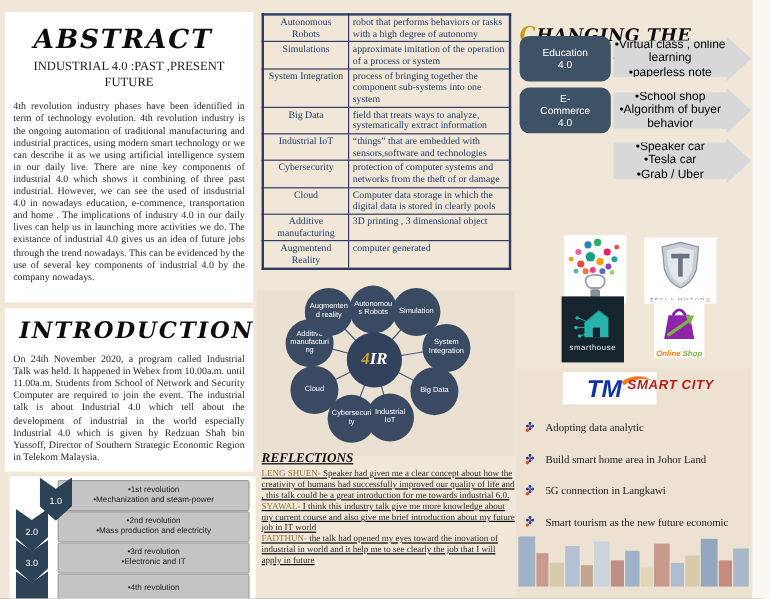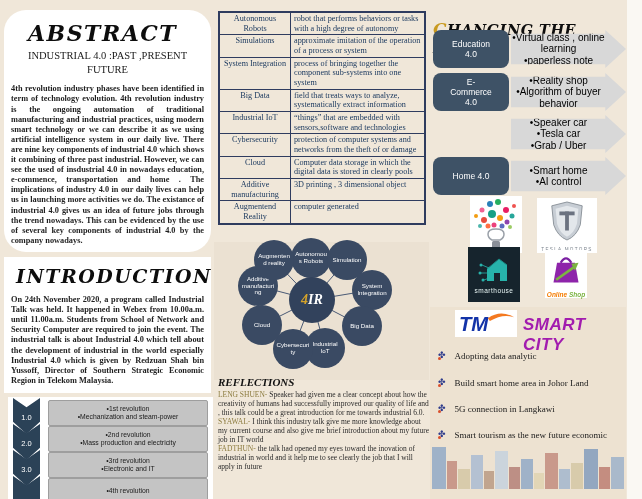--- a/index.html
+++ b/index.html
@@ -2,38 +2,38 @@
 <html><head>
 <meta charset="utf-8">
 <style>
   html,body{margin:0;padding:0;background:#888;}
   .poster{position:relative;width:642px;height:499px;background:#F0E7D9;overflow:hidden;
           font-family:"Liberation Sans",sans-serif;}
   .white-strip{position:absolute;right:0;top:0;width:15px;height:100%;background:#FAF8F3;}
 
   
   .panel{position:absolute;background:#FFFFFF;box-sizing:border-box;}
-  #abstract-panel{left:4px;top:10px;width:207px;height:242px;border-radius:22px;}
+  #abstract-panel{left:4px;top:10px;width:207px;height:242px;}
   .big-title{font-family:"DejaVu Serif",serif;font-weight:bold;font-style:italic;
              letter-spacing:1.5px;color:#0d0d0d;}
   #abstract-panel .big-title{font-size:22px;margin:10px 0 3px 24px;}
   .subtitle{font-family:"Liberation Serif",serif;font-size:10.5px;text-align:center;
             line-height:1.3;color:#1a1a1a;margin:0 18px;}
   .body-text{font-family:"Liberation Serif",serif;font-size:8.3px;text-align:justify;
-             line-height:1.22;color:#1f1f1f;margin:8px 7px 0 7px;font-weight:bold;}
+             line-height:1.22;color:#1f1f1f;margin:8px 7px 0 7px;}
   #intro-panel{left:4px;top:257px;width:207px;height:136px;}
   #intro-panel .big-title{font-size:19px;margin:8px 0 2px 12px;}
 
   #revolutions{position:absolute;left:8px;top:397px;width:205px;height:102px;background:#fff;overflow:hidden;}
   .rev-row{position:absolute;left:0;width:100%;height:24px;}
   .chevron{position:absolute;left:5px;width:27px;height:36px;background:#2B4257;
            clip-path:polygon(0 0,50% 26%,100% 0,100% 66%,50% 100%,0 66%);
            color:#fff;font-size:7.5px;display:flex;align-items:center;justify-content:center;
            padding-top:3px;box-sizing:border-box;}
-  .rev-row:nth-child(1) .chevron{z-index:5;}.rev-row:nth-child(2) .chevron{z-index:4;}
+  .rev-row:nth-child(1) .chevron{z-index:5;margin-left:20px;}.rev-row:nth-child(2) .chevron{z-index:4;}
   .rev-row:nth-child(3) .chevron{z-index:3;}.rev-row:nth-child(4) .chevron{z-index:2;}
   .rev-box{position:absolute;left:40px;right:5px;top:0;height:24px;background:#C4C4C4;
            border:1px solid #9E9E9E;border-radius:2px;display:flex;flex-direction:column;
            align-items:center;justify-content:center;font-size:6.8px;color:#1a1a1a;
            line-height:1.2;text-align:center;}
 
   
   #components-table{position:absolute;left:218px;top:11px;width:208px;border-collapse:collapse;
                     font-family:"Liberation Serif",serif;font-size:8.2px;color:#17365D;
                     border:2px solid #2F3C5F;}
@@ -45,21 +45,21 @@
   #diagram svg{position:absolute;left:0;top:0;}
   .node{position:absolute;width:40px;height:40px;border-radius:50%;background:#3A4A63;color:#fff;
         display:flex;align-items:center;justify-content:center;text-align:center;
         font-size:6.2px;line-height:1.1;padding:3px;box-sizing:border-box;word-break:break-word;}
   .node-center{position:absolute;width:46px;height:46px;border-radius:50%;background:#32425C;
         display:flex;align-items:center;justify-content:center;
         font-family:"Liberation Serif",serif;font-style:italic;font-weight:bold;
         font-size:14px;color:#fff;}
   .node-center .gold{color:#D4A22A;}
 
-  #reflections{position:absolute;left:218px;top:376px;width:212px;}
+  #reflections{position:absolute;left:218px;top:376px;width:212px;text-decoration:underline;}
   #reflections h3{font-family:"Liberation Serif",serif;font-style:italic;font-weight:bold;
                   font-size:11px;margin:0 0 2px 0;color:#111;}
   .reflection{font-family:"Liberation Serif",serif;font-size:7.5px;line-height:1.2;
               color:#2b2b2b;margin:0;}
   .reflection .name{color:#8C7B3E;}
 
   
   #future-title{position:absolute;left:433px;top:7px;font-family:"DejaVu Serif",serif;
                 font-weight:bold;font-style:italic;font-size:14.5px;letter-spacing:0.5px;color:#0d0d0d;}
   #future-title .gold{color:#C99A1F;font-size:17px;}
@@ -79,23 +79,23 @@
   #tesla-logo .label{font-size:4.6px;letter-spacing:1.3px;color:#7D858F;margin-top:1px;}
   #smarthouse-logo{left:468px;top:247px;width:52px;height:55px;background:#16242D;
                    display:flex;flex-direction:column;align-items:center;justify-content:center;}
   #smarthouse-logo .label{color:#E8F6F5;font-size:6.5px;letter-spacing:0.5px;margin-top:2px;}
   #onlineshop-logo{left:545px;top:250px;width:42px;height:48px;text-align:center;padding-top:2px;box-sizing:border-box;}
   .shop-label{font-size:6.5px;font-style:italic;font-weight:bold;margin-top:1px;}
   .shop-label .w1{color:#F57C00;}
   .shop-label .w2{color:#7CB342;}
 
   #smart-city{position:absolute;left:430px;top:307px;width:196px;height:192px;background:#EDE2D1;}
-  #tm-box{position:absolute;left:25px;top:3px;width:62px;height:27px;background:#fff;}
-  #smart-city-title{position:absolute;left:93px;top:8px;color:#a21caf;font-weight:bold;
-                    font-style:italic;font-size:17px;letter-spacing:0.5px;}
+  #tm-box{position:absolute;left:39px;top:3px;width:62px;height:27px;background:#fff;padding-left:16px;}
+  #smart-city-title{position:absolute;left:93px;top:8px;color:#b91c1c;font-weight:bold;
+                    font-style:italic;font-size:11px;letter-spacing:0.5px;}
   .sc-bullet{position:absolute;left:8px;display:flex;gap:9px;align-items:flex-start;
              font-family:"Liberation Serif",serif;font-size:9px;color:#1a1a1a;width:180px;}
   .club{color:#2E3B8C;font-size:9px;position:relative;top:-1px;flex:0 0 auto;}
   .club::after{content:"";position:absolute;left:0;bottom:0;width:3px;height:3px;
                background:#D94F2B;border-radius:50%;}
   #skyline{position:absolute;left:0;top:136px;}
 </style>
 </head>
 <body>
 
@@ -235,38 +235,30 @@
     <div class="arrow-label">Education 4.0</div>
     <div class="arrow-body">
       <div>•Virtual class , online learning</div>
       <div>•paperless note</div>
       <div></div>
     </div>
   </div>
   <div class="arrow-row" style="top:73px">
     <div class="arrow-label">E-Commerce 4.0</div>
     <div class="arrow-body">
-      <div>•Reality shop</div>
+      <div>•School shop</div>
       <div>•Algorithm of buyer behavior</div>
       <div></div>
     </div>
   </div>
   <div class="arrow-row" style="top:115px">
     <div class="arrow-body">
       <div>•Speaker car</div>
       <div>•Tesla car</div>
       <div>•Grab / Uber</div>
-    </div>
-  </div>
-  <div class="arrow-row" style="top:157px">
-    <div class="arrow-label">Home 4.0</div>
-    <div class="arrow-body">
-      <div>•Smart home</div>
-      <div>•AI control</div>
-      <div></div>
     </div>
   </div>
 
   <div class="logo-box" id="lightbulb-logo">
     <svg width="52" height="57" viewBox="0 0 52 57">
       <circle cx="14" cy="24" r="3" fill="#E74C3C"></circle>
         <circle cx="22" cy="18" r="4" fill="#16A085"></circle>
       <circle cx="30" cy="22" r="3" fill="#F39C12"></circle>
         <circle cx="36" cy="14" r="3" fill="#E91E63"></circle>
       <circle cx="20" cy="8" r="3" fill="#2980B9"></circle>

